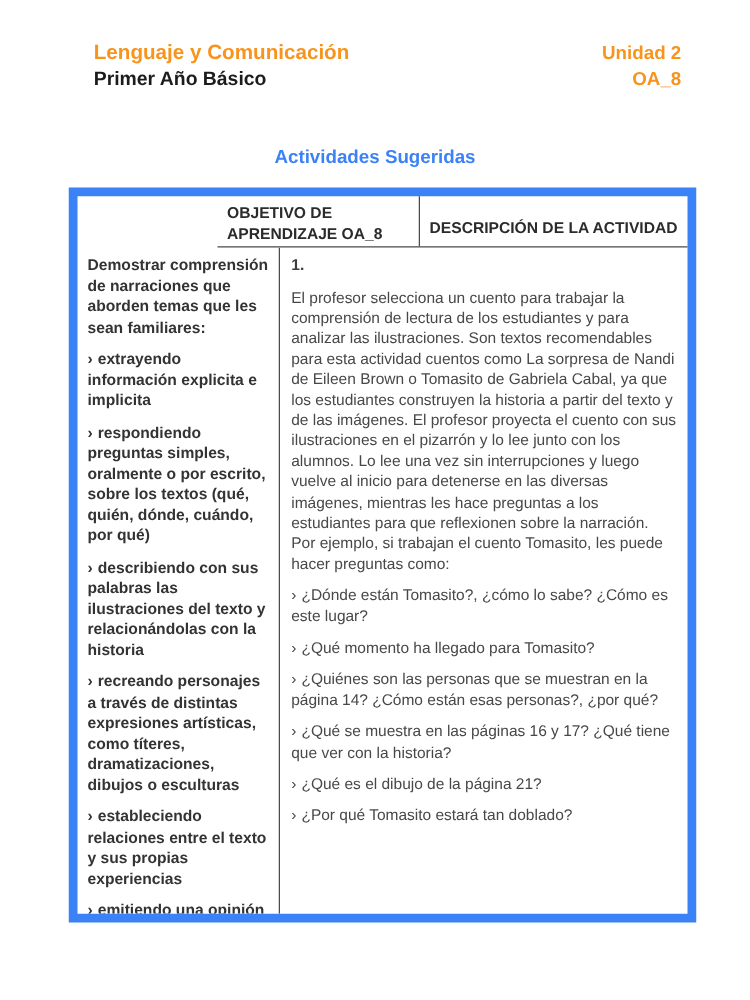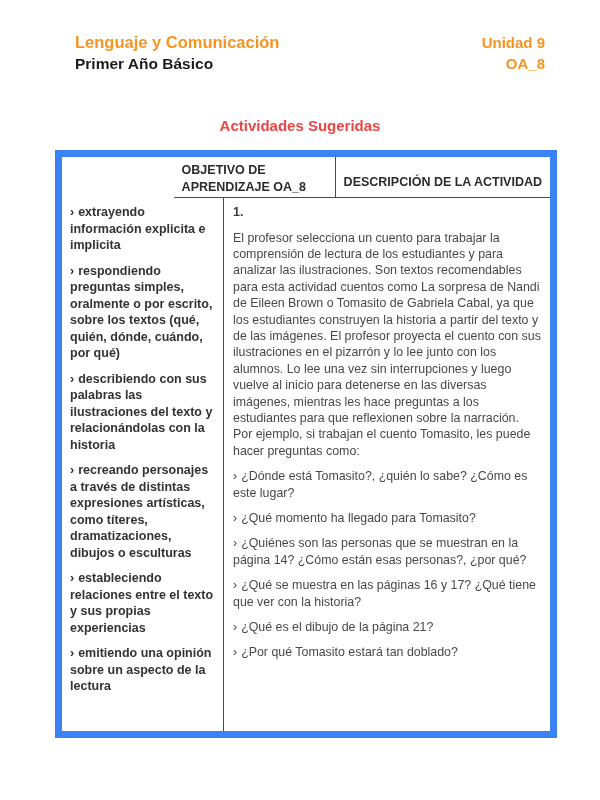--- a/index.html
+++ b/index.html
@@ -54,21 +54,21 @@
   }
   
   .page-title {
     position: absolute;
     left: 0;
     right: 0;
     top: 117px;
     text-align: center;
     font-size: 15px;
     font-weight: bold;
-    color: #ef4444;
+    color: #3b82f6;
   }
   
   .doc-table {
     position: absolute;
     left: 55px;
     top: 150px;
     width: 488px;
     height: 574px;
     border: 7px solid #3b82f6;
     display: flex;
@@ -159,49 +159,50 @@
 <body>
 
 <div class="page">
 
   <div class="hdr">
     <div class="hdr-left">
       <div class="subject">Lenguaje y Comunicación</div>
       <div class="grade">Primer Año Básico</div>
     </div>
     <div class="hdr-right">
-      <div class="unit">Unidad 9</div>
+      <div class="unit">Unidad 2</div>
       <div class="oa">OA_8</div>
     </div>
   </div>
 
   <div class="page-title">Actividades Sugeridas</div>
 
   <div class="doc-table">
 
     <div class="t-head">
       <div class="t-head-left">OBJETIVO DE APRENDIZAJE OA_8</div>
       <div class="t-head-right">DESCRIPCIÓN DE LA ACTIVIDAD</div>
     </div>
 
     <div class="t-body">
 
       <div class="t-cell-left">
+        <p class="obj-text">Demostrar comprensión de narraciones que aborden temas que les sean familiares:</p>
         <p class="obj-text"><span class="glyph">›</span><span>extrayendo información explicita e implicita</span></p>
         <p class="obj-text"><span class="glyph">›</span><span>respondiendo preguntas simples, oralmente o por escrito, sobre los textos (qué, quién, dónde, cuándo, por qué)</span></p>
         <p class="obj-text"><span class="glyph">›</span><span>describiendo con sus palabras las ilustraciones del texto y relacionándolas con la historia</span></p>
         <p class="obj-text"><span class="glyph">›</span><span>recreando personajes a través de distintas expresiones artísticas, como títeres, dramatizaciones, dibujos o esculturas</span></p>
         <p class="obj-text"><span class="glyph">›</span><span>estableciendo relaciones entre el texto y sus propias experiencias</span></p>
         <p class="obj-text"><span class="glyph">›</span><span>emitiendo una opinión sobre un aspecto de la lectura</span></p>
       </div>
 
       <div class="t-cell-right">
         <p class="act-number">1.</p>
         <p class="act-text">El profesor selecciona un cuento para trabajar la comprensión de lectura de los estudiantes y para analizar las ilustraciones. Son textos recomendables para esta actividad cuentos como La sorpresa de Nandi de Eileen Brown o Tomasito de Gabriela Cabal, ya que los estudiantes construyen la historia a partir del texto y de las imágenes. El profesor proyecta el cuento con sus ilustraciones en el pizarrón y lo lee junto con los alumnos. Lo lee una vez sin interrupciones y luego vuelve al inicio para detenerse en las diversas imágenes, mientras les hace preguntas a los estudiantes para que reflexionen sobre la narración. Por ejemplo, si trabajan el cuento Tomasito, les puede hacer preguntas como:</p>
-        <p class="act-text"><span class="glyph">›</span><span>¿Dónde está Tomasito?, ¿quién lo sabe? ¿Cómo es este lugar?</span></p>
+        <p class="act-text"><span class="glyph">›</span><span>¿Dónde están Tomasito?, ¿cómo lo sabe? ¿Cómo es este lugar?</span></p>
         <p class="act-text"><span class="glyph">›</span><span>¿Qué momento ha llegado para Tomasito?</span></p>
         <p class="act-text"><span class="glyph">›</span><span>¿Quiénes son las personas que se muestran en la página 14? ¿Cómo están esas personas?, ¿por qué?</span></p>
         <p class="act-text"><span class="glyph">›</span><span>¿Qué se muestra en las páginas 16 y 17? ¿Qué tiene que ver con la historia?</span></p>
         <p class="act-text"><span class="glyph">›</span><span>¿Qué es el dibujo de la página 21?</span></p>
         <p class="act-text"><span class="glyph">›</span><span>¿Por qué Tomasito estará tan doblado?</span></p>
 
       </div>
 
     </div>
   </div>

